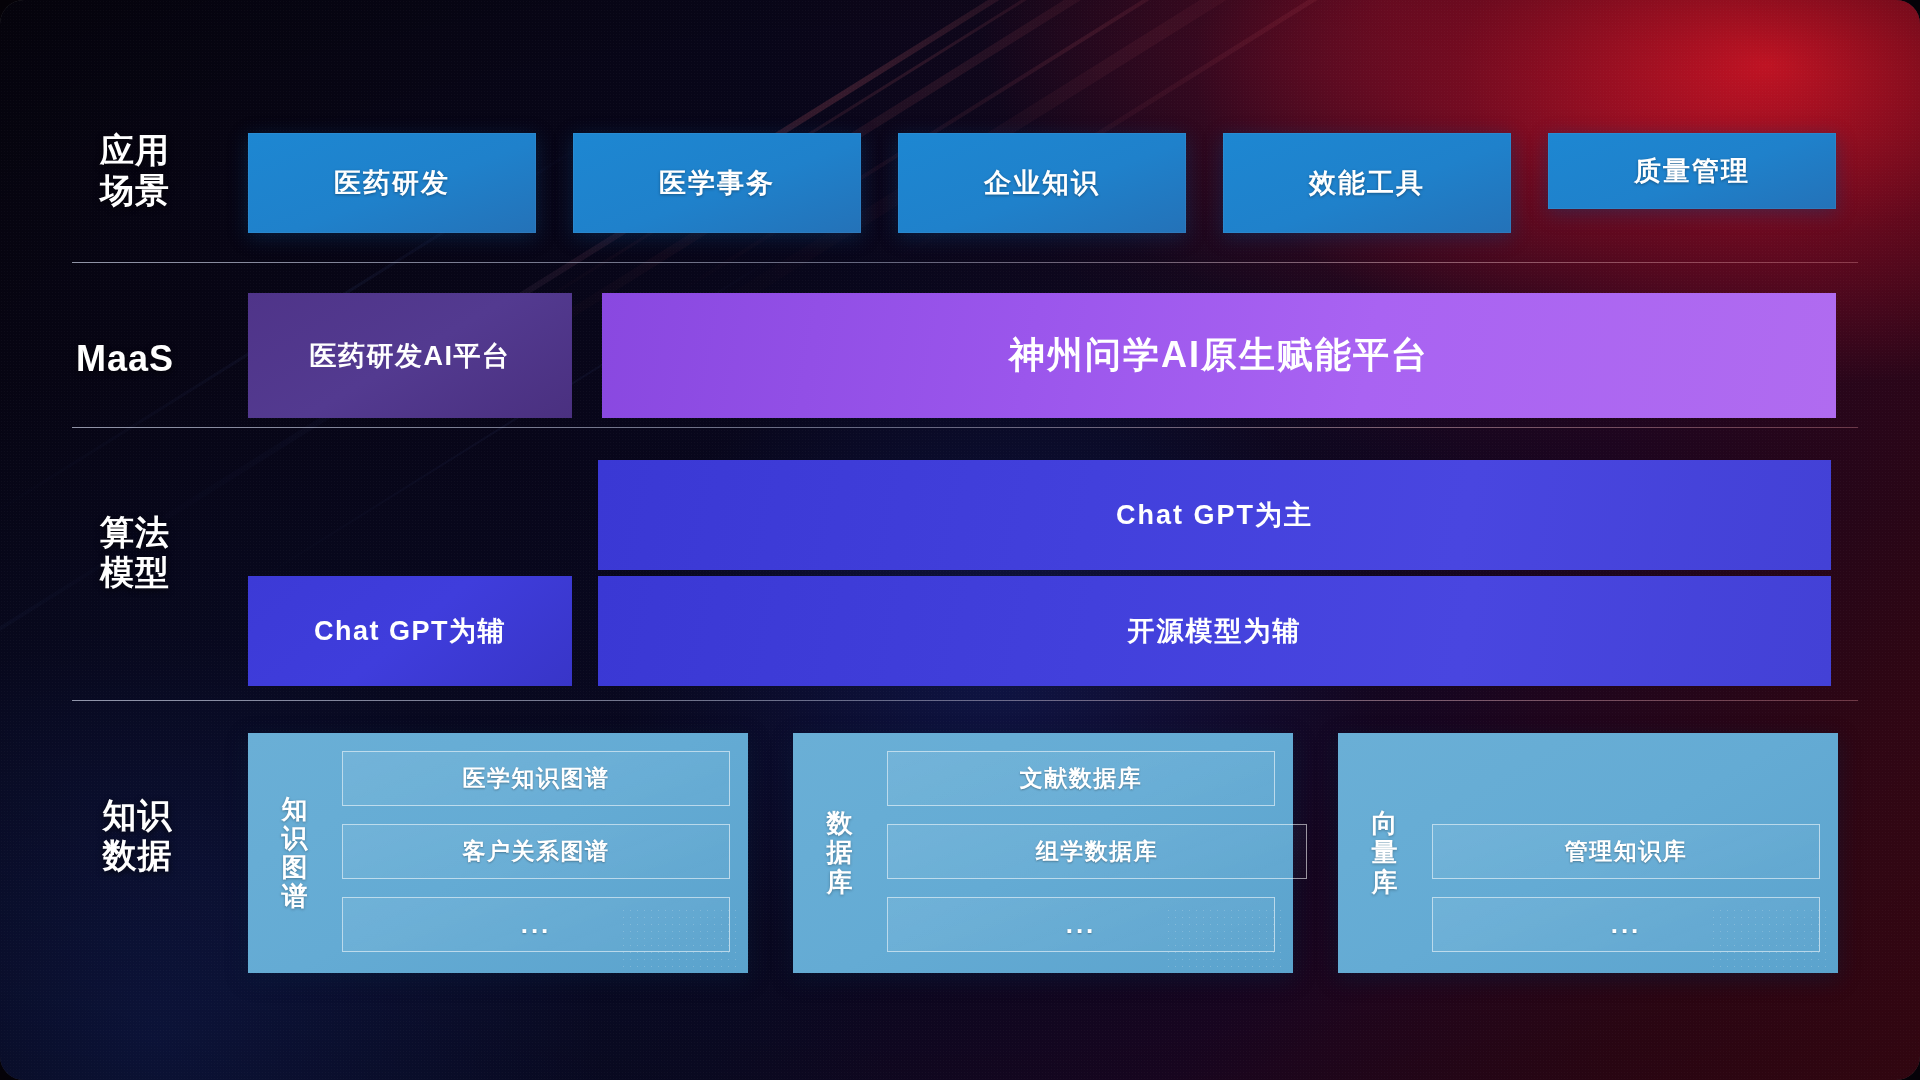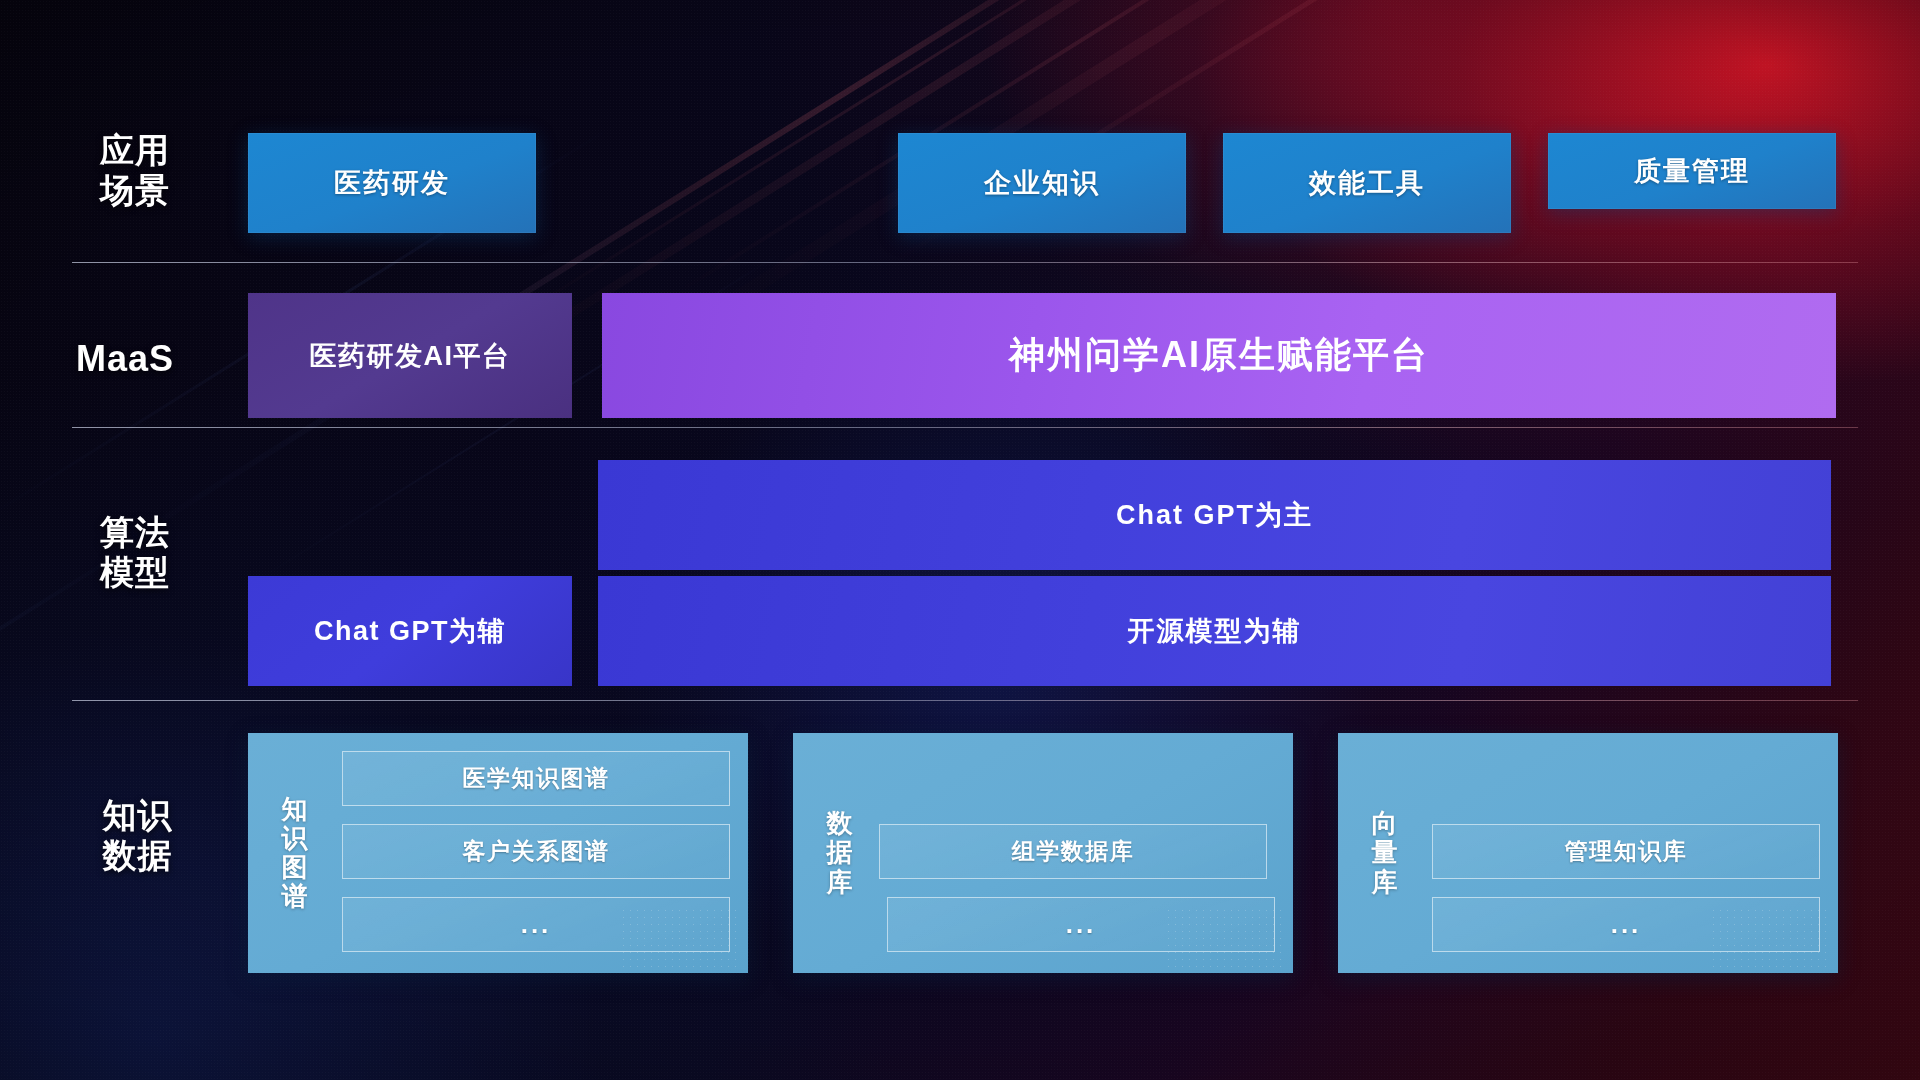--- a/index.html
+++ b/index.html
@@ -1,21 +1,21 @@
 <!DOCTYPE html>
 <html><head>
 <meta charset="utf-8">
 <style>
   html,body{margin:0;padding:0;}
   body{
     width:1920px;height:1080px;overflow:hidden;
     font-family:"Liberation Sans","DejaVu Sans",sans-serif;
     background:#050208;
   }
-  .stage{position:relative;width:1920px;height:1080px;overflow:hidden;background:#404040;}
+  .stage{position:relative;width:1920px;height:1080px;overflow:hidden;background:#404040;border-radius:24px;}
 
   
   .bg-base{position:absolute;inset:0;
     background:
       radial-gradient(1100px 620px at 92% 6%, rgba(226,22,40,0.95) 0%, rgba(150,12,32,0.62) 28%, rgba(60,6,24,0.25) 52%, rgba(7,3,14,0) 72%),
       radial-gradient(900px 700px at 72% 0%, rgba(150,16,45,0.55) 0%, rgba(40,6,24,0.2) 45%, rgba(6,2,12,0) 70%),
       radial-gradient(1000px 900px at 8% 96%, rgba(14,24,70,0.85) 0%, rgba(8,12,38,0.45) 45%, rgba(4,3,12,0) 75%),
       radial-gradient(700px 600px at 52% 62%, rgba(18,30,96,0.55) 0%, rgba(7,8,30,0.2) 55%, rgba(4,3,12,0) 78%),
       linear-gradient(125deg,#06040f 0%,#08061a 34%,#0a0820 54%,#190520 72%,#2d0614 88%,#3d0714 100%);
   }
@@ -106,20 +106,23 @@
     <div class="rowline" style="top:700px;"></div>
 
     <div class="rowlabel" style="left:75px;top:130px;width:120px;font-size:34px;">
       <div>应用</div>
       <div>场景</div>
     </div>
 
     <div class="cell app-card" style="left:248px;top:133px;width:288px;height:100px;">
       <span>医药研发</span>
     </div>
+    <div class="cell app-card" style="left:573px;top:133px;width:288px;height:100px;">
+      <span>医学事务</span>
+    </div>
     <div class="cell app-card" style="left:898px;top:133px;width:288px;height:100px;">
       <span>企业知识</span>
     </div>
     <div class="cell app-card" style="left:1223px;top:133px;width:288px;height:100px;">
       <span>效能工具</span>
     </div>
     <div class="cell app-card" style="left:1548px;top:133px;width:288px;height:76px;">
       <span>质量管理</span>
     </div>
 
@@ -174,21 +177,24 @@
       </div>
     </div>
 
     <div class="kpanel" style="left:793px;top:733px;width:500px;height:240px;">
       <div class="sparkle"></div>
       <div class="ktitle" style="left:18px;top:36px;width:58px;height:168px;">
         <div>数</div>
         <div>据</div>
         <div>库</div>
       </div>
-      <div class="kitem" style="left:86px;top:91px;width:388px;height:55px;">
+      <div class="kitem" style="left:94px;top:18px;width:388px;height:55px;">
+        <span>文献数据库</span>
+      </div>
+      <div class="kitem" style="left:94px;top:91px;width:420px;height:55px;">
         <span>组学数据库</span>
       </div>
       <div class="kitem dots" style="left:94px;top:164px;width:388px;height:55px;">
         <span>...</span>
       </div>
     </div>
 
     <div class="kpanel" style="left:1338px;top:733px;width:500px;height:240px;">
       <div class="sparkle"></div>
       <div class="ktitle" style="left:18px;top:36px;width:58px;height:168px;">

